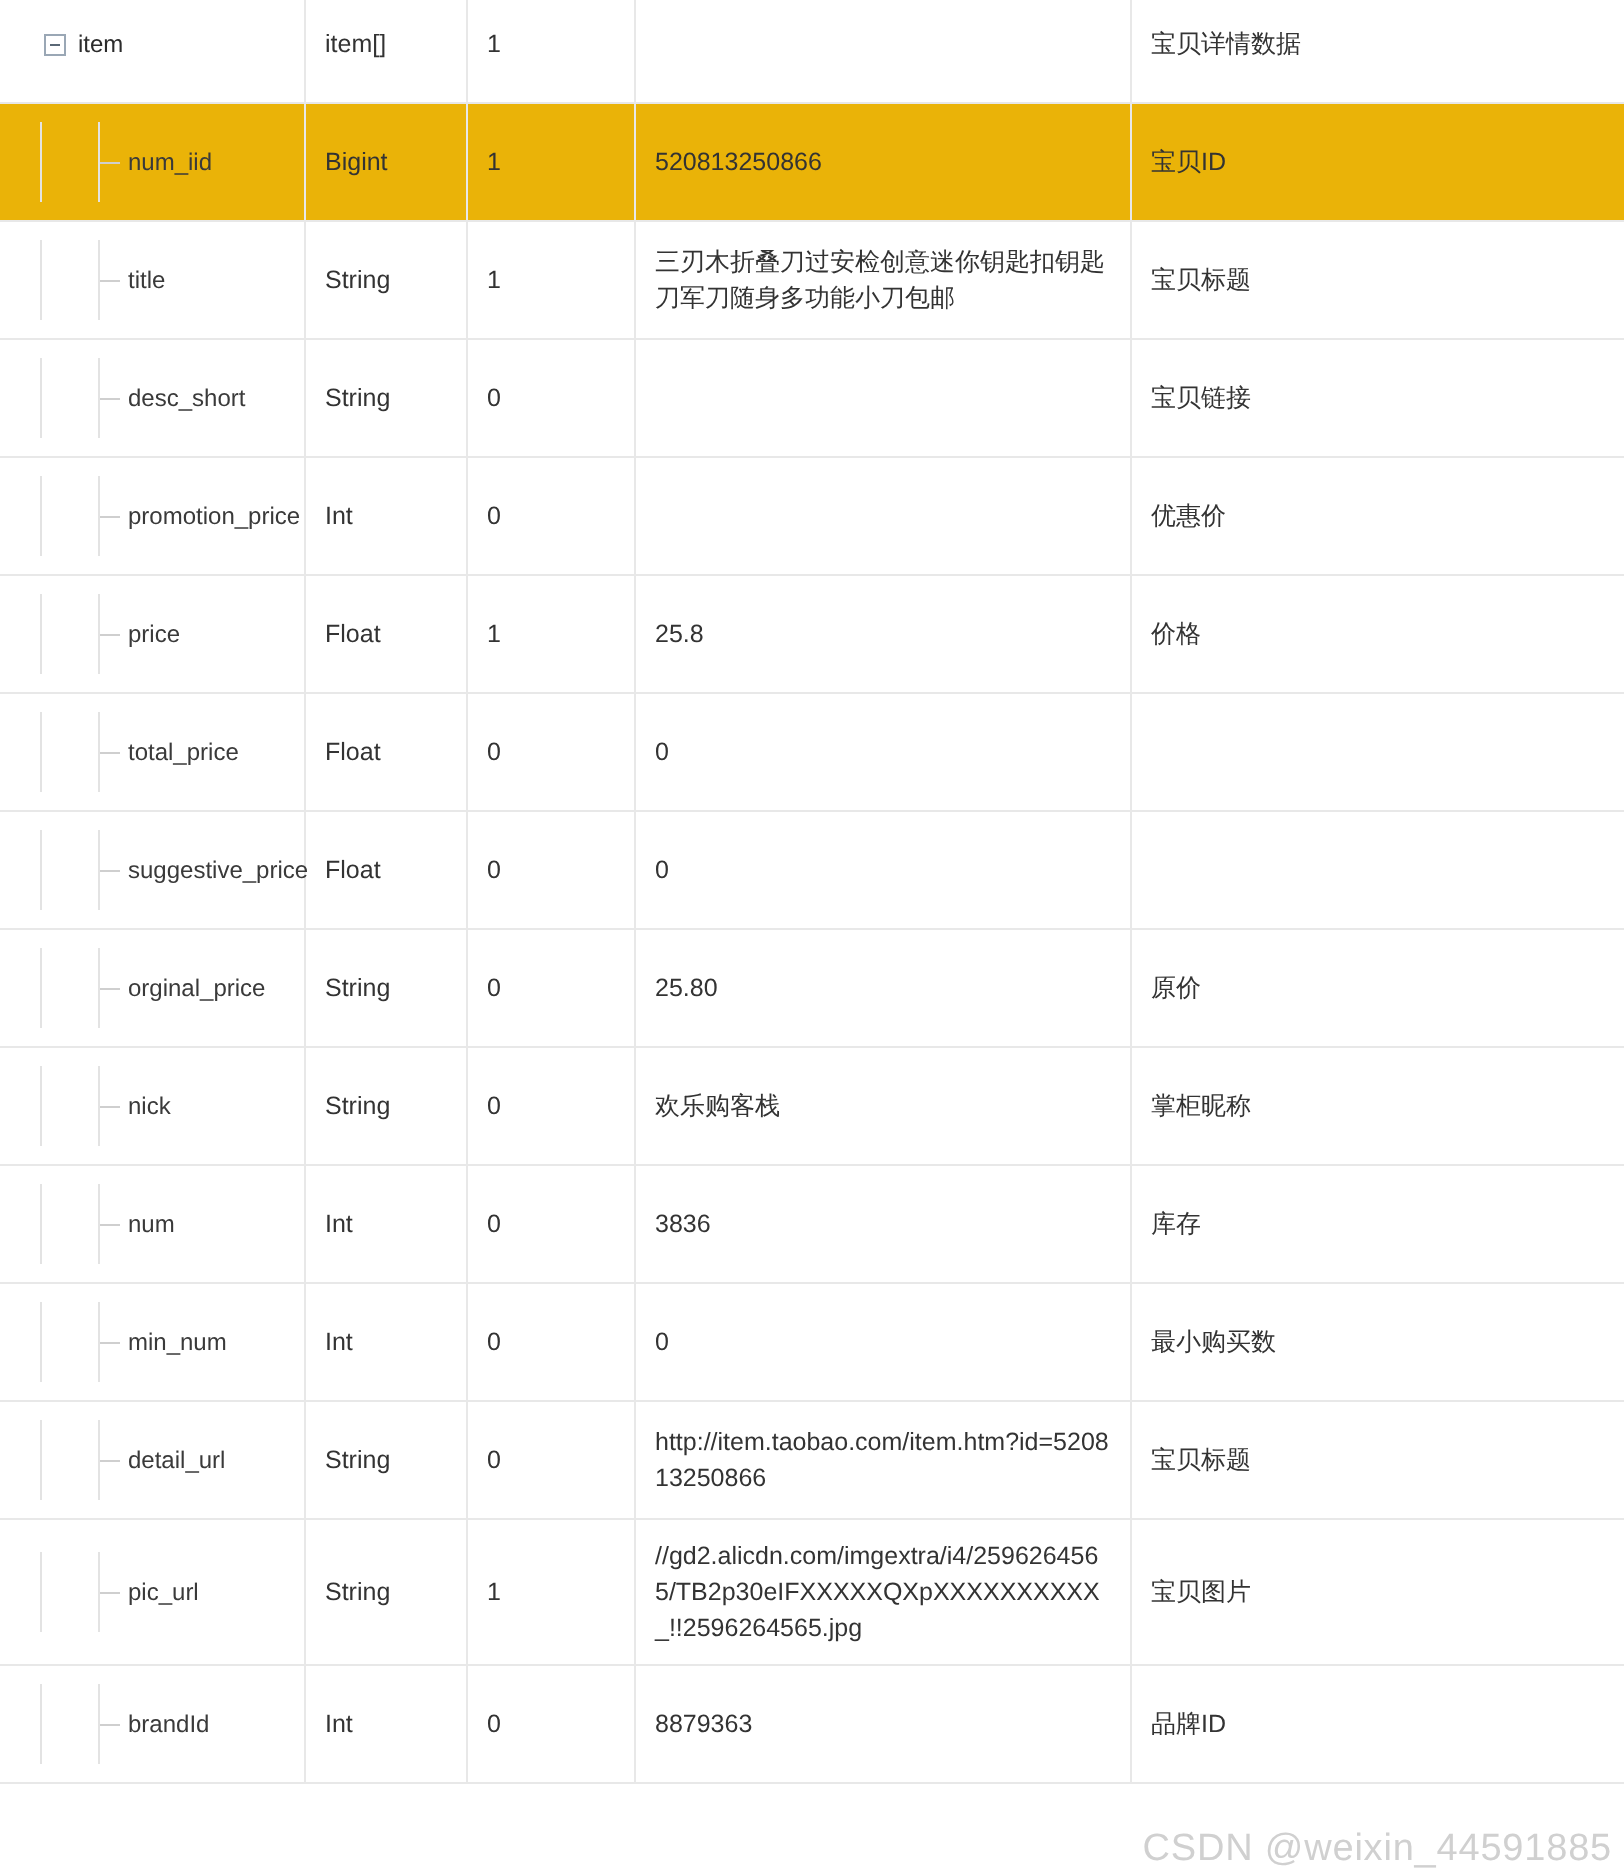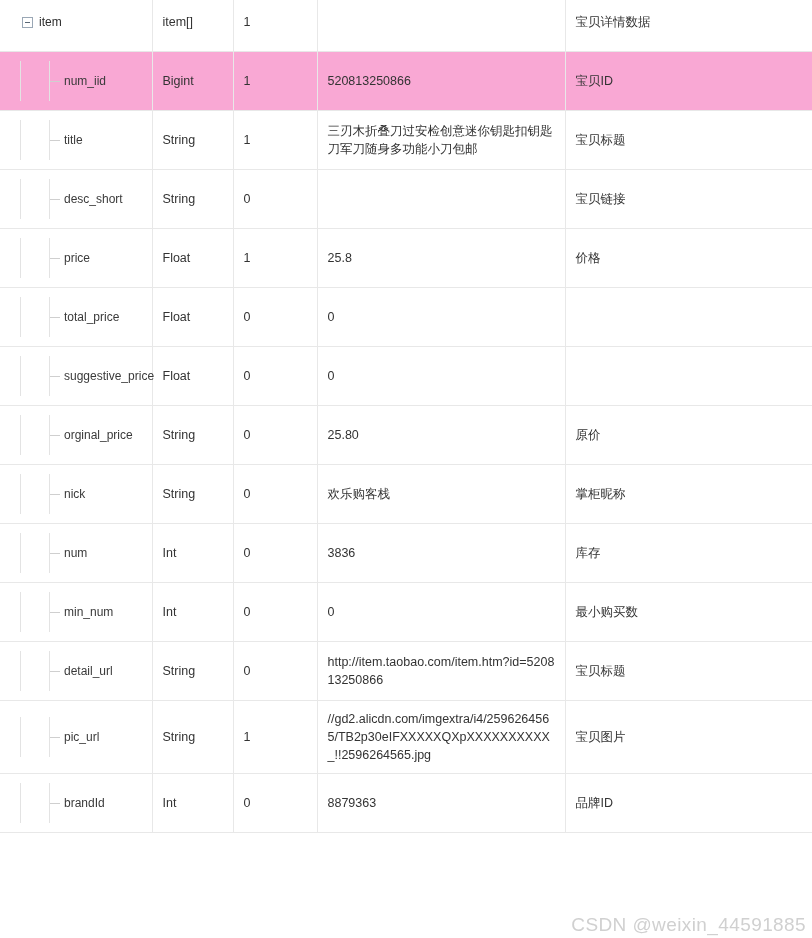--- a/index.html
+++ b/index.html
@@ -126,21 +126,21 @@
   .node-label {
     font-size: 12px;
     color: #3a3a3a;
     white-space: nowrap;
   }
   .node-label.root-label {
     color: #2c2c2c;
   }
 
   tr.row-hover td {
-    background-color: #f9a8d4;
+    background-color: #eab308;
   }
 
   td.type-cell { color: #3a3a3a; }
   td.req-cell  { color: #3a3a3a; }
   td.val-cell  { color: #333333; }
   td.desc-cell { color: #333333; }
 
   .watermark {
     position: absolute;
     right: 6px;
@@ -231,20 +231,36 @@
           <td class="val-cell"></td>
           <td class="desc-cell">宝贝链接</td>
         </tr>
         <tr>
           <td class="name-cell">
             <div class="tree-wrap">
               <div class="rail rail-first"></div>
               <div class="rail"></div>
               <div class="node">
                 <span class="connector"></span>
+                <span class="node-label">promotion_price</span>
+              </div>
+            </div>
+          </td>
+          <td class="type-cell">Int</td>
+          <td class="req-cell">0</td>
+          <td class="val-cell"></td>
+          <td class="desc-cell">优惠价</td>
+        </tr>
+        <tr>
+          <td class="name-cell">
+            <div class="tree-wrap">
+              <div class="rail rail-first"></div>
+              <div class="rail"></div>
+              <div class="node">
+                <span class="connector"></span>
                 <span class="node-label">price</span>
               </div>
             </div>
           </td>
           <td class="type-cell">Float</td>
           <td class="req-cell">1</td>
           <td class="val-cell">25.8</td>
           <td class="desc-cell">价格</td>
         </tr>
         <tr>

